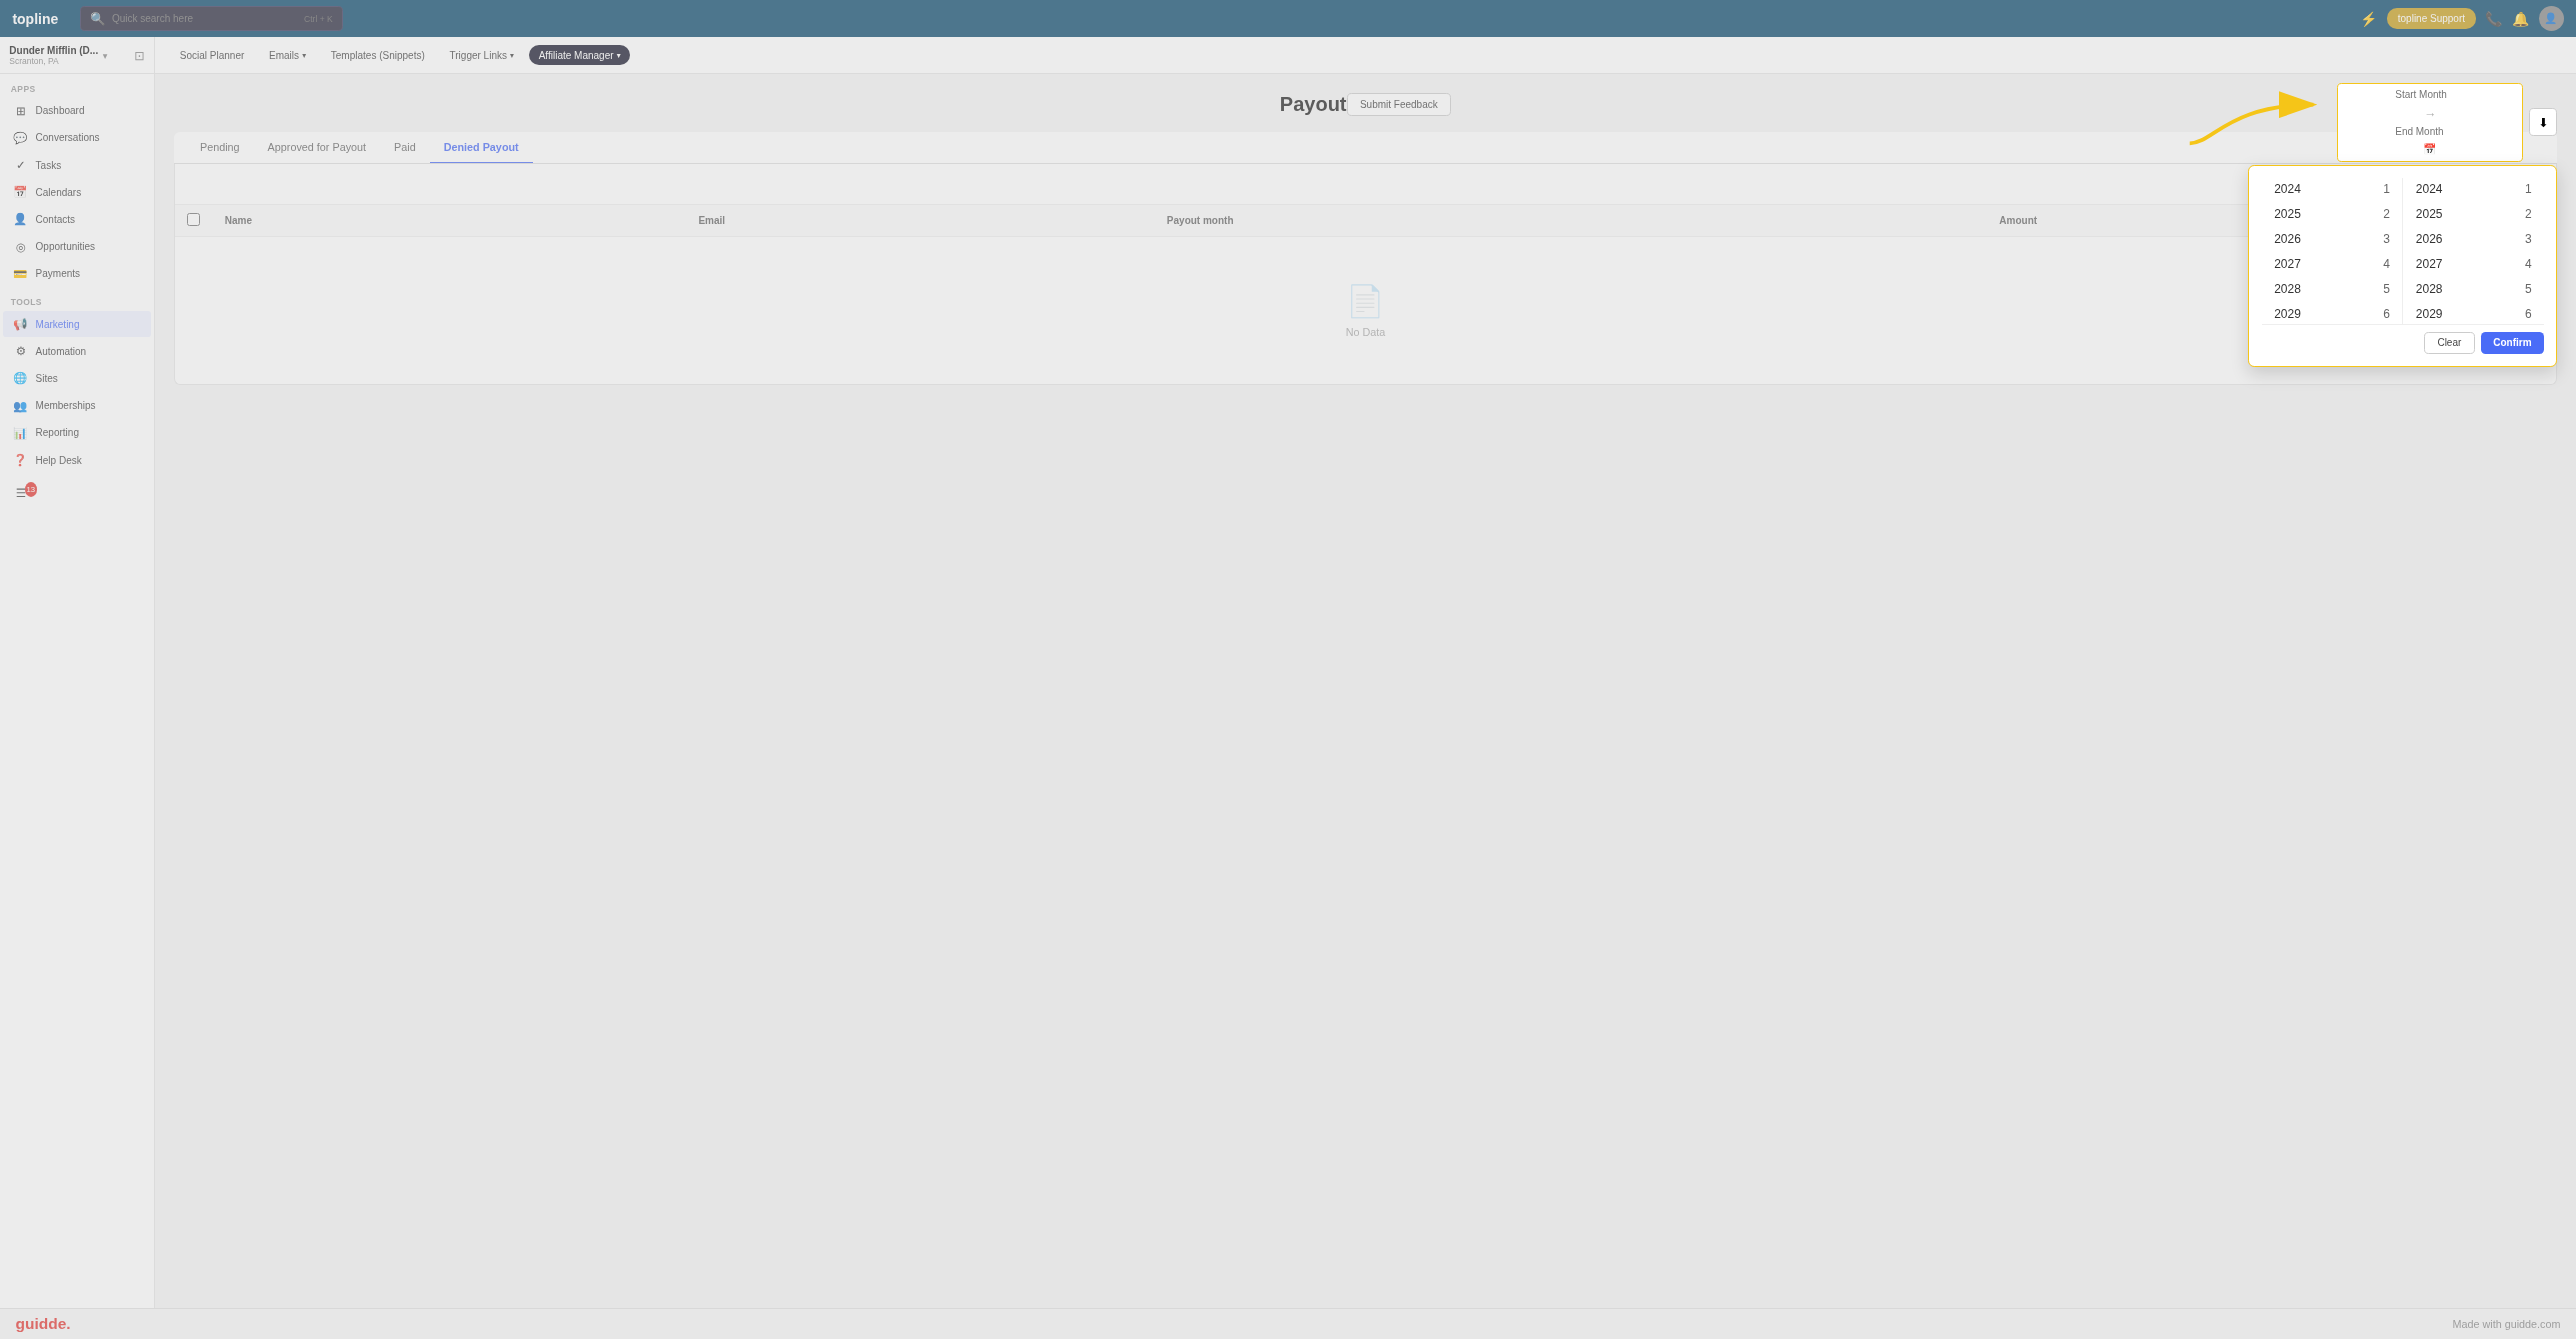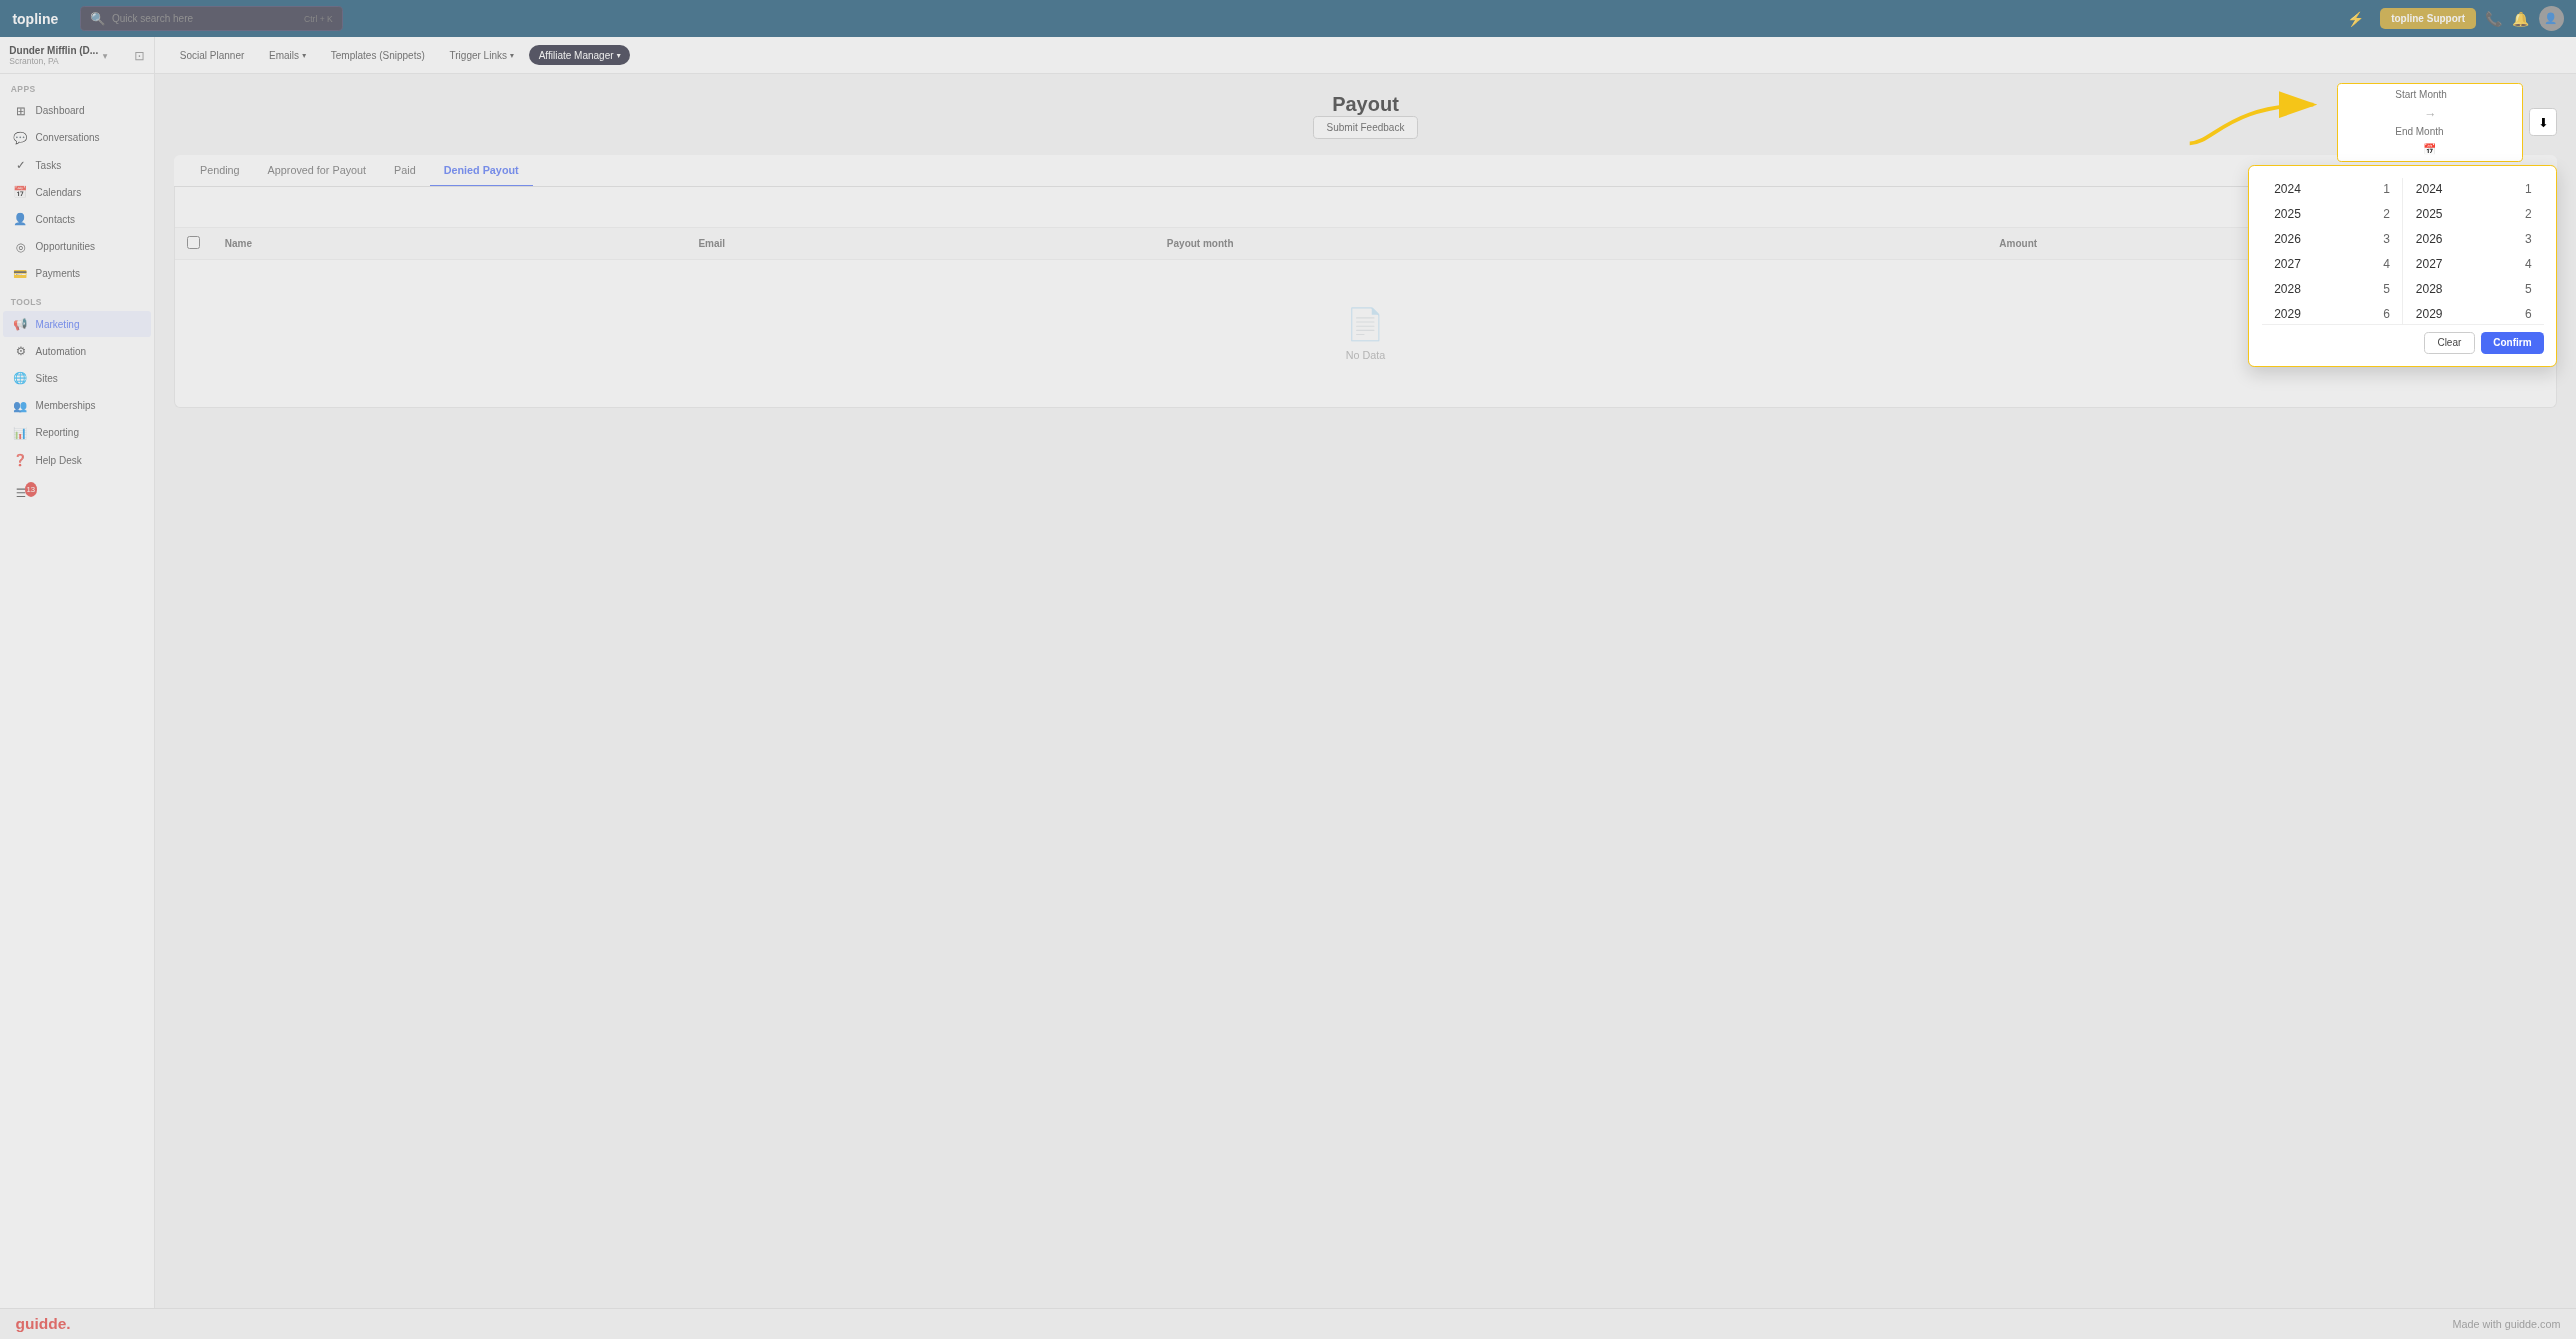--- a/index.html
+++ b/index.html
@@ -50,26 +50,25 @@
     .topnav-right {
       margin-left: auto;
       display: flex;
       align-items: center;
       gap: 9.3px;
     }
     .topnav-support-btn {
       background: #c8a020;
       color: #fff;
       border: none;
-      border-radius: 5px;
+      border-radius: 10px;
       padding: 4.6px 10.8px;
       font-size: 10px;
-      font-weight: 700;
-      cursor: pointer;
-      margin-left: 6px;
+      font-weight: 400;
+      cursor: pointer;
     }
     .topnav-icon {
       color: #aaa;
       font-size: 14px;
       cursor: pointer;
     }
     .topnav-avatar {
       width: 25px;
       height: 25px;
       border-radius: 50%;
@@ -189,23 +188,22 @@
       right: 0;
       bottom: 31px;
       overflow-y: auto;
       background: #f5f5f5;
       padding: 18.6px;
     }
 
     .page-header {
       display: flex;
       align-items: center;
-      justify-content: flex-end;
+      justify-content: center;
       margin-bottom: 15.5px;
-      flex-direction: column;
     }
     .page-title {
       font-size: 20px;
       font-weight: 700;
       color: #222;
     }
     .page-header-actions {
       display: flex;
       align-items: center;
       gap: 7.7px;

